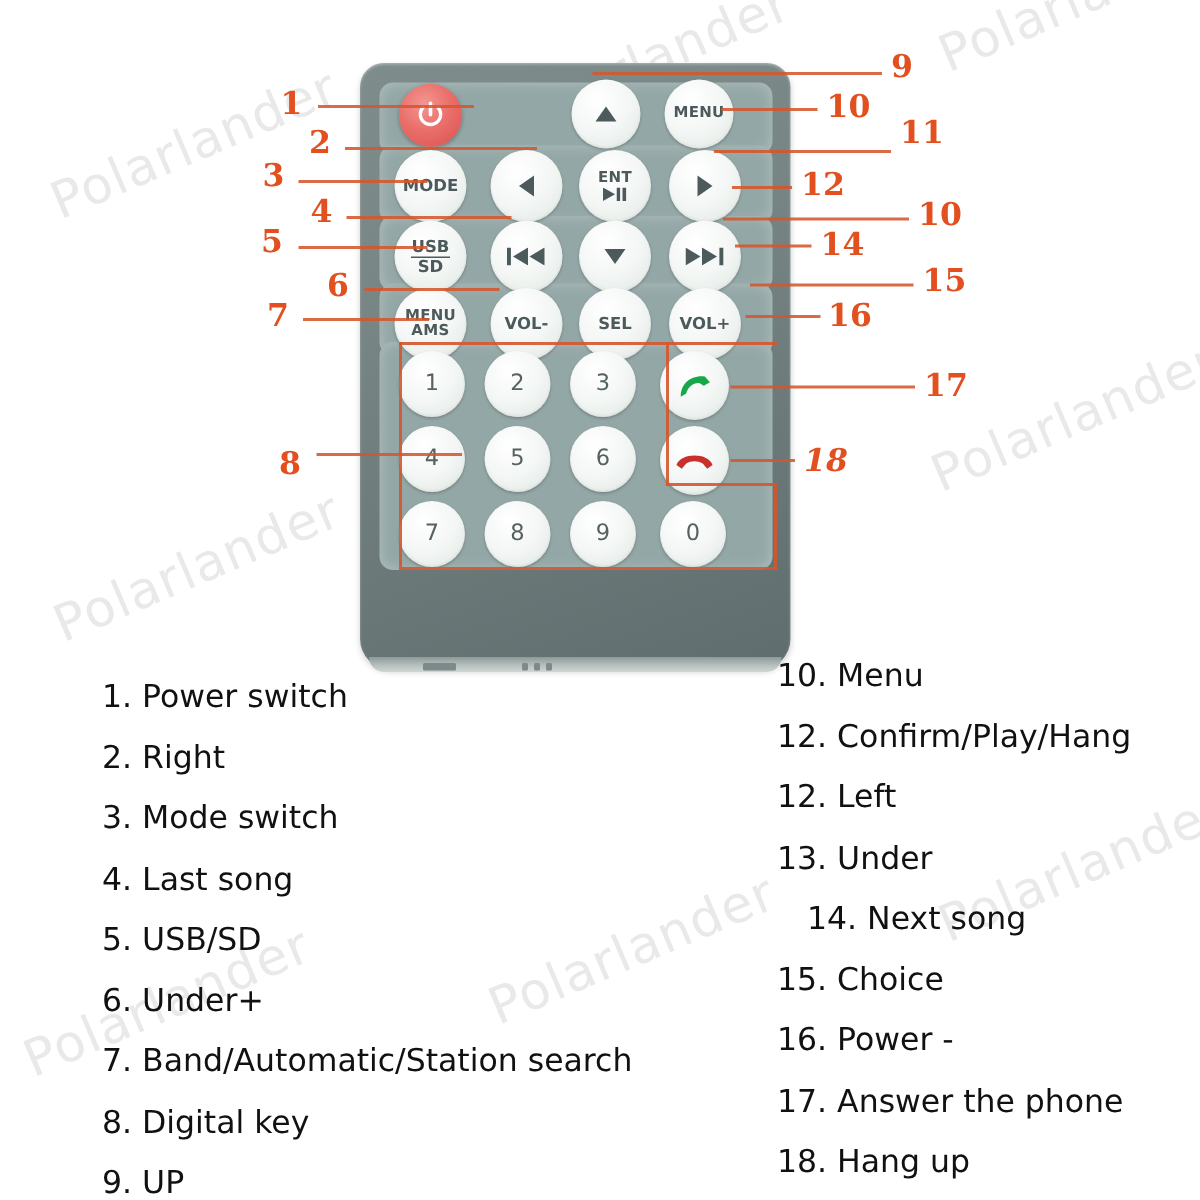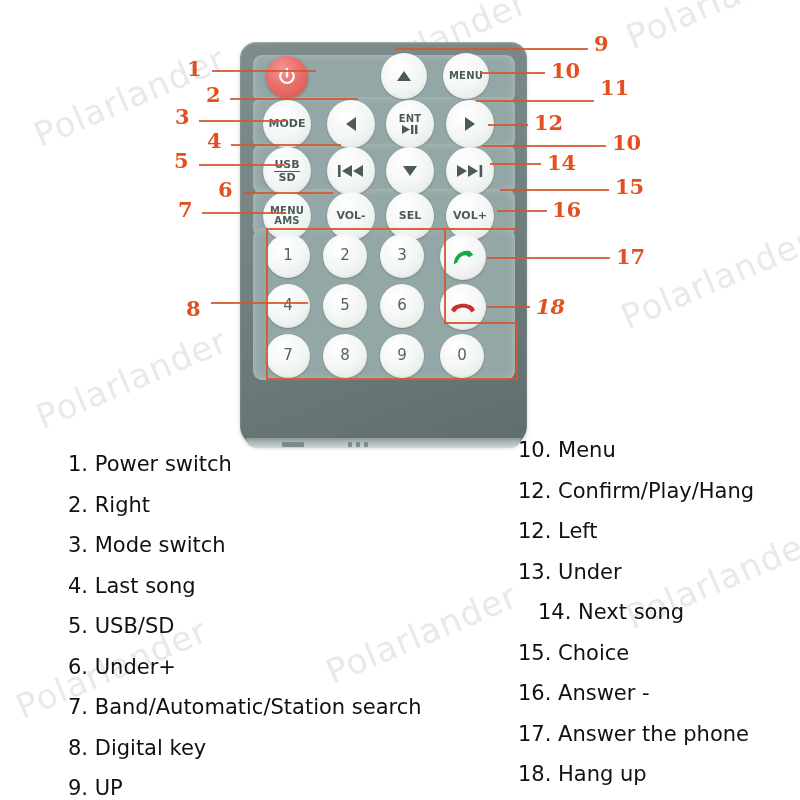--- a/index.html
+++ b/index.html
@@ -320,16 +320,16 @@
     <div class="legend-item" style="left: 68px; top: 735.5px;"><span>8. </span><span>Digital key</span></div>
     <div class="legend-item" style="left: 68px; top: 776px;"><span>9. </span><span>UP</span></div>
   </div>
 <div id="legend-right">
     <div class="legend-item" style="left: 518px; top: 438px;"><span>10. </span><span>Menu</span></div>
     <div class="legend-item" style="left: 518px; top: 478.5px;"><span>12. </span><span>Confirm/Play/Hang</span></div>
     <div class="legend-item" style="left: 518px; top: 519px;"><span>12. </span><span>Left</span></div>
     <div class="legend-item" style="left: 518px; top: 559.5px;"><span>13. </span><span>Under</span></div>
     <div class="legend-item" style="left: 538px; top: 600px;"><span>14. </span><span>Next song</span></div>
     <div class="legend-item" style="left: 518px; top: 640.5px;"><span>15. </span><span>Choice</span></div>
-    <div class="legend-item" style="left: 518px; top: 681px;"><span>16. </span><span>Answer -</span></div>
+    <div class="legend-item" style="left: 518px; top: 681px;"><span>16. </span><span>Power -</span></div>
     <div class="legend-item" style="left: 518px; top: 721.5px; text-align: right;"><span>17. </span><span>Answer the phone</span></div>
     <div class="legend-item" style="left: 518px; top: 762px;"><span>18. </span><span>Hang up</span></div>
   </div>
 
 </body></html>

